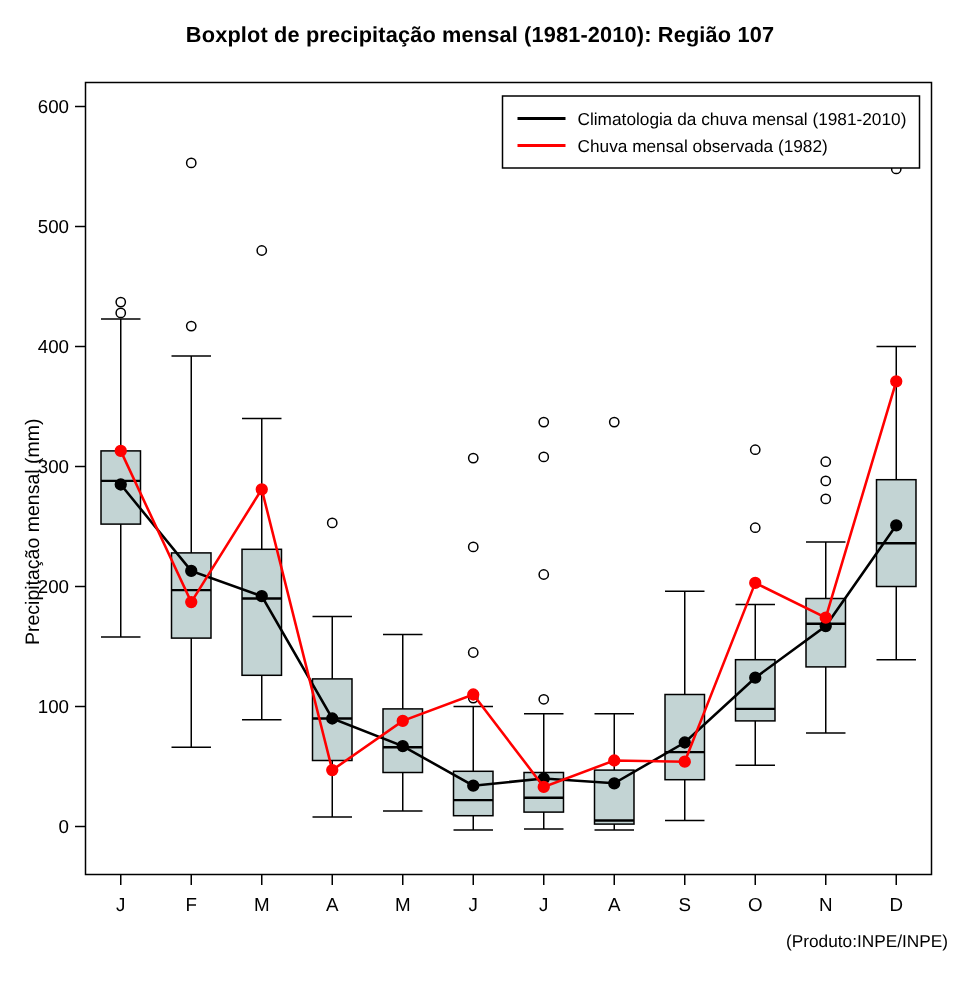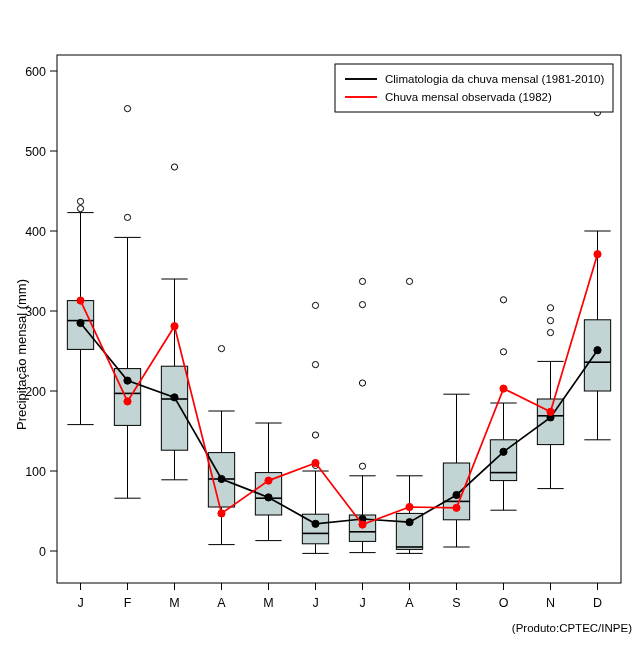--- a/index.html
+++ b/index.html
@@ -64,22 +64,23 @@
     font-family: "Liberation Sans", sans-serif;
     font-size: 11.5px;
     fill: #000000;
   }
 </style>
 </head>
 <body>
 
 <div id="stage">
 
+  <div id="chart-title">Boxplot de precipitação mensal (1981-2010): Região 107</div>
   <div id="ylabel">Precipitação mensal (mm)</div>
-  <div id="credit">(Produto:CPTEC/INPE)</div>
+  <div id="credit">(Produto:INPE/INPE)</div>
 
   <svg id="plot" width="640" height="660" viewBox="0 0 640 660">
 
     <rect id="plot-frame" x="57" y="55" width="564" height="528" fill="none" stroke="#000000" stroke-width="1"></rect>
 
     <g id="y-axis">
         <line x1="50" y1="551" x2="57" y2="551" stroke="#000" stroke-width="1"></line>
         <text x="46" y="555.5" text-anchor="end" class="tick-label">0</text>
         <line x1="50" y1="471" x2="57" y2="471" stroke="#000" stroke-width="1"></line>
         <text x="46" y="475.5" text-anchor="end" class="tick-label">100</text>

